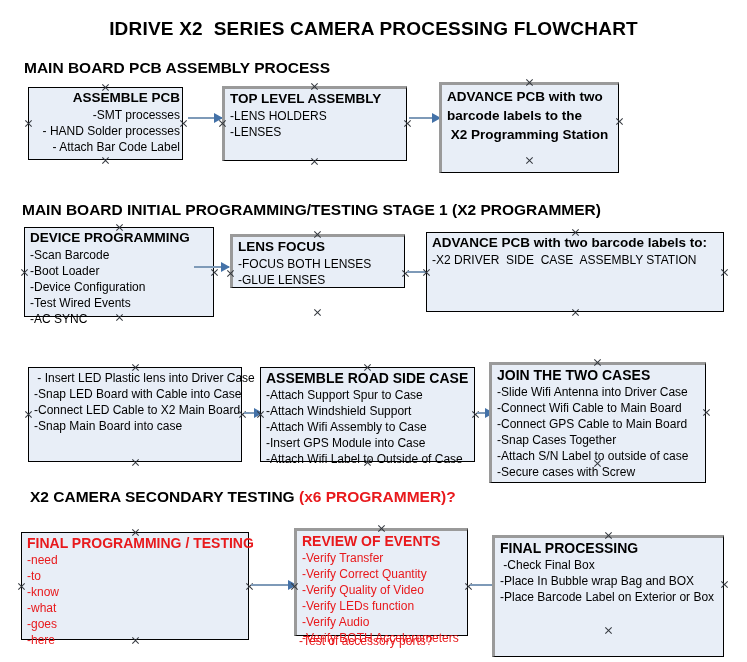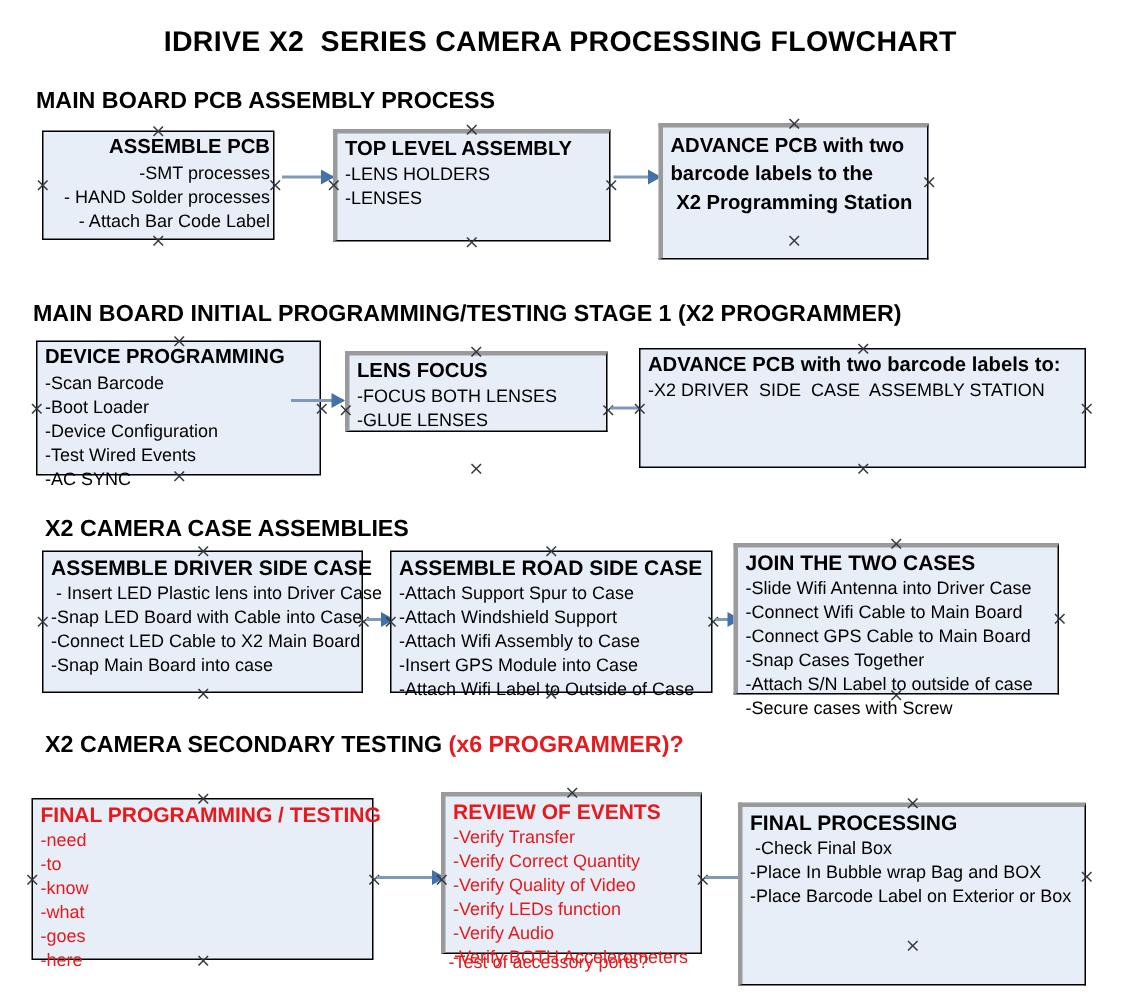--- a/index.html
+++ b/index.html
@@ -223,25 +223,23 @@
     <div class="box-inner">
       <div class="box-head">ADVANCE PCB with two barcode labels to:</div>
       <div class="box-line">-X2 DRIVER  SIDE  CASE  ASSEMBLY STATION</div>
     </div>
   </div>
   <div class="handle" style="left:575px; top:232px;"></div>
   <div class="handle" style="left:575px; top:312px;"></div>
   <div class="handle" style="left:426px; top:272px;"></div>
   <div class="handle" style="left:724px; top:272px;"></div>
 
-  <div class="section-title" style="left:30px; top:344px;"><span>X2 CAMERA CASE ASSEMBLIES</span></div>
 
   <div class="box" style="left:28px; top:367px; width:214px; height:95px;">
     <div class="box-inner">
-      <div class="box-head big">ASSEMBLE DRIVER SIDE CASE</div>
       <div class="box-line"> - Insert LED Plastic lens into Driver Case</div>
       <div class="box-line">-Snap LED Board with Cable into Case</div>
       <div class="box-line">-Connect LED Cable to X2 Main Board</div>
       <div class="box-line">-Snap Main Board into case</div>
     </div>
   </div>
   <div class="handle" style="left:135px; top:367px;"></div>
   <div class="handle" style="left:135px; top:462px;"></div>
   <div class="handle" style="left:28px; top:414.5px;"></div>
   <div class="handle" style="left:242px; top:414.5px;"></div>
@@ -258,21 +256,21 @@
       <div class="box-line">-Attach Wifi Label to Outside of Case</div>
     </div>
   </div>
   <div class="handle" style="left:367.5px; top:367px;"></div>
   <div class="handle" style="left:367.5px; top:462px;"></div>
   <div class="handle" style="left:260px; top:414.5px;"></div>
   <div class="handle" style="left:475px; top:414.5px;"></div>
 
   <div class="arrow" style="left:477px; top:413px; width:16px;"></div>
 
-  <div class="box shadowed" style="left:489px; top:362px; width:217px; height:101px;">
+  <div class="box shadowed" style="left:489px; top:362px; width:217px; height:121px;">
     <div class="box-inner">
       <div class="box-head big">JOIN THE TWO CASES</div>
       <div class="box-line">-Slide Wifi Antenna into Driver Case</div>
       <div class="box-line">-Connect Wifi Cable to Main Board</div>
       <div class="box-line">-Connect GPS Cable to Main Board</div>
       <div class="box-line">-Snap Cases Together</div>
       <div class="box-line">-Attach S/N Label to outside of case</div>
       <div class="box-line">-Secure cases with Screw</div>
     </div>
   </div>

